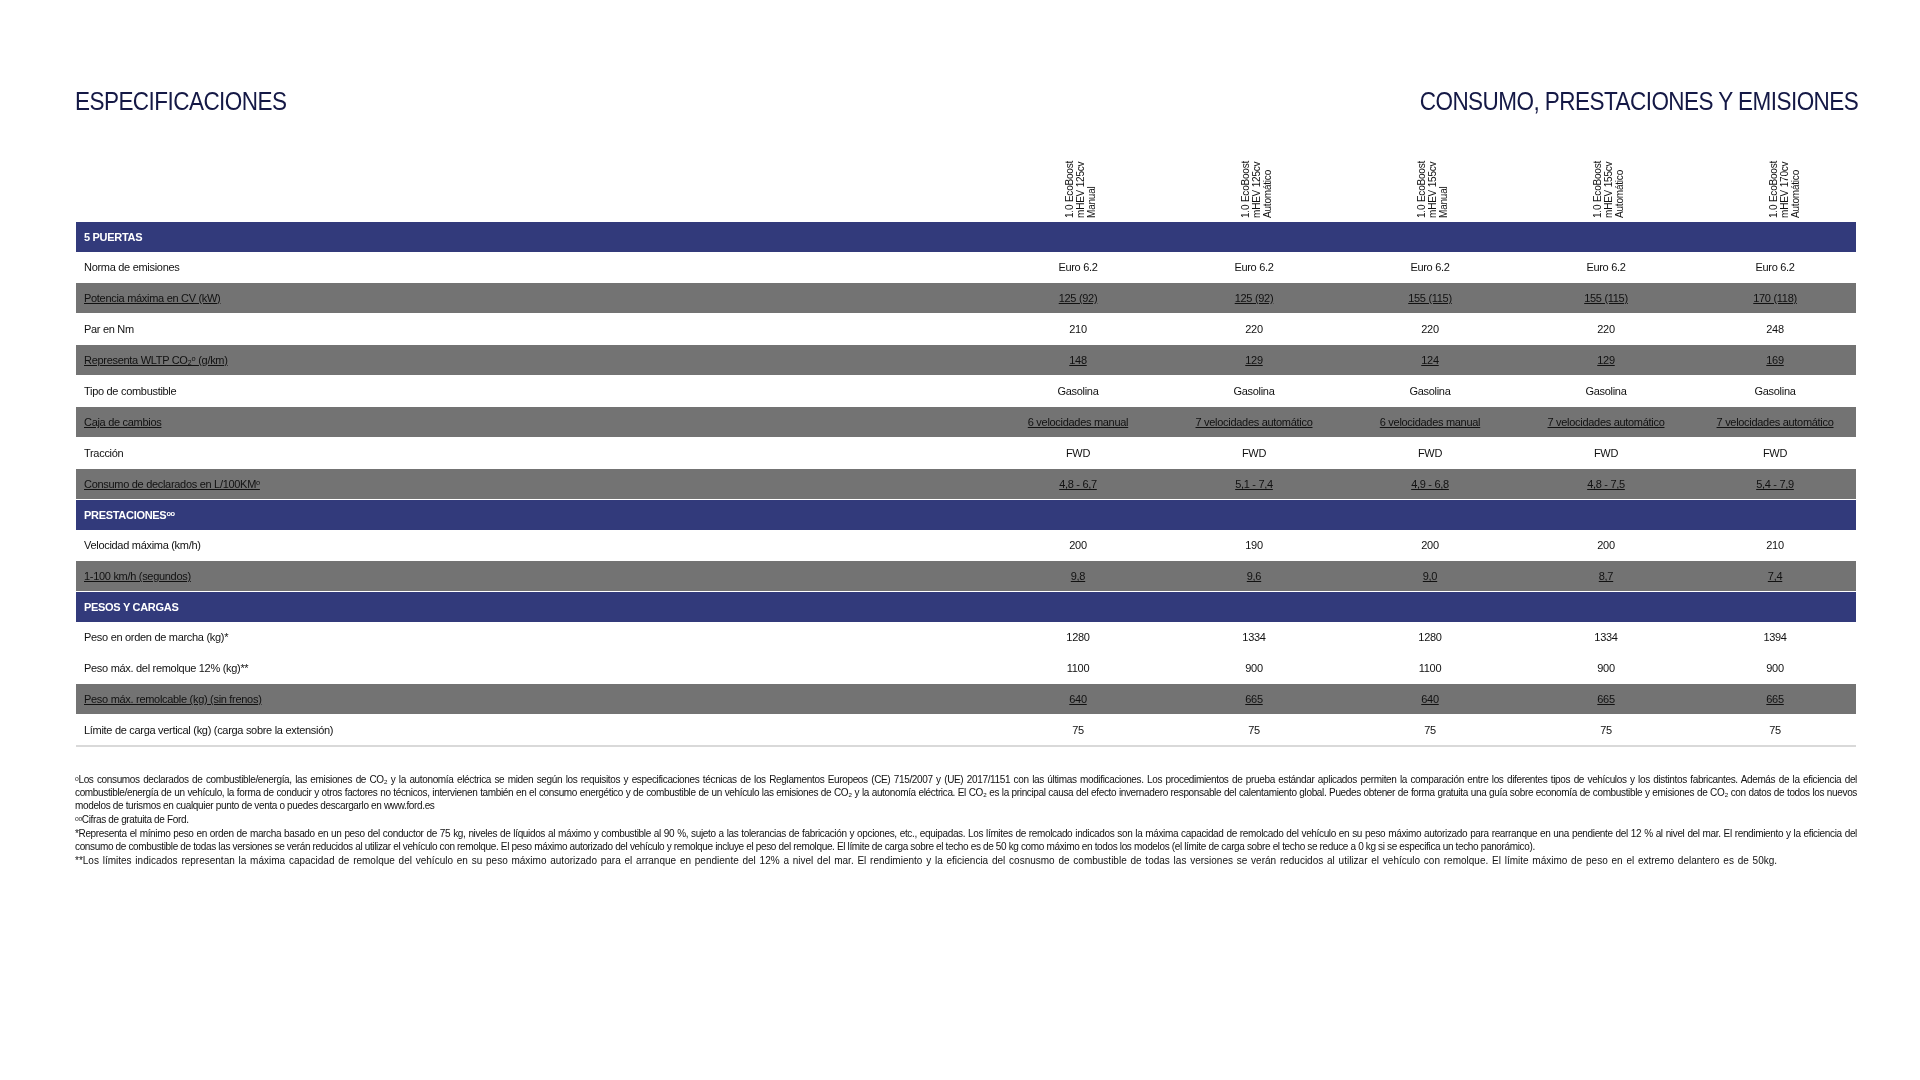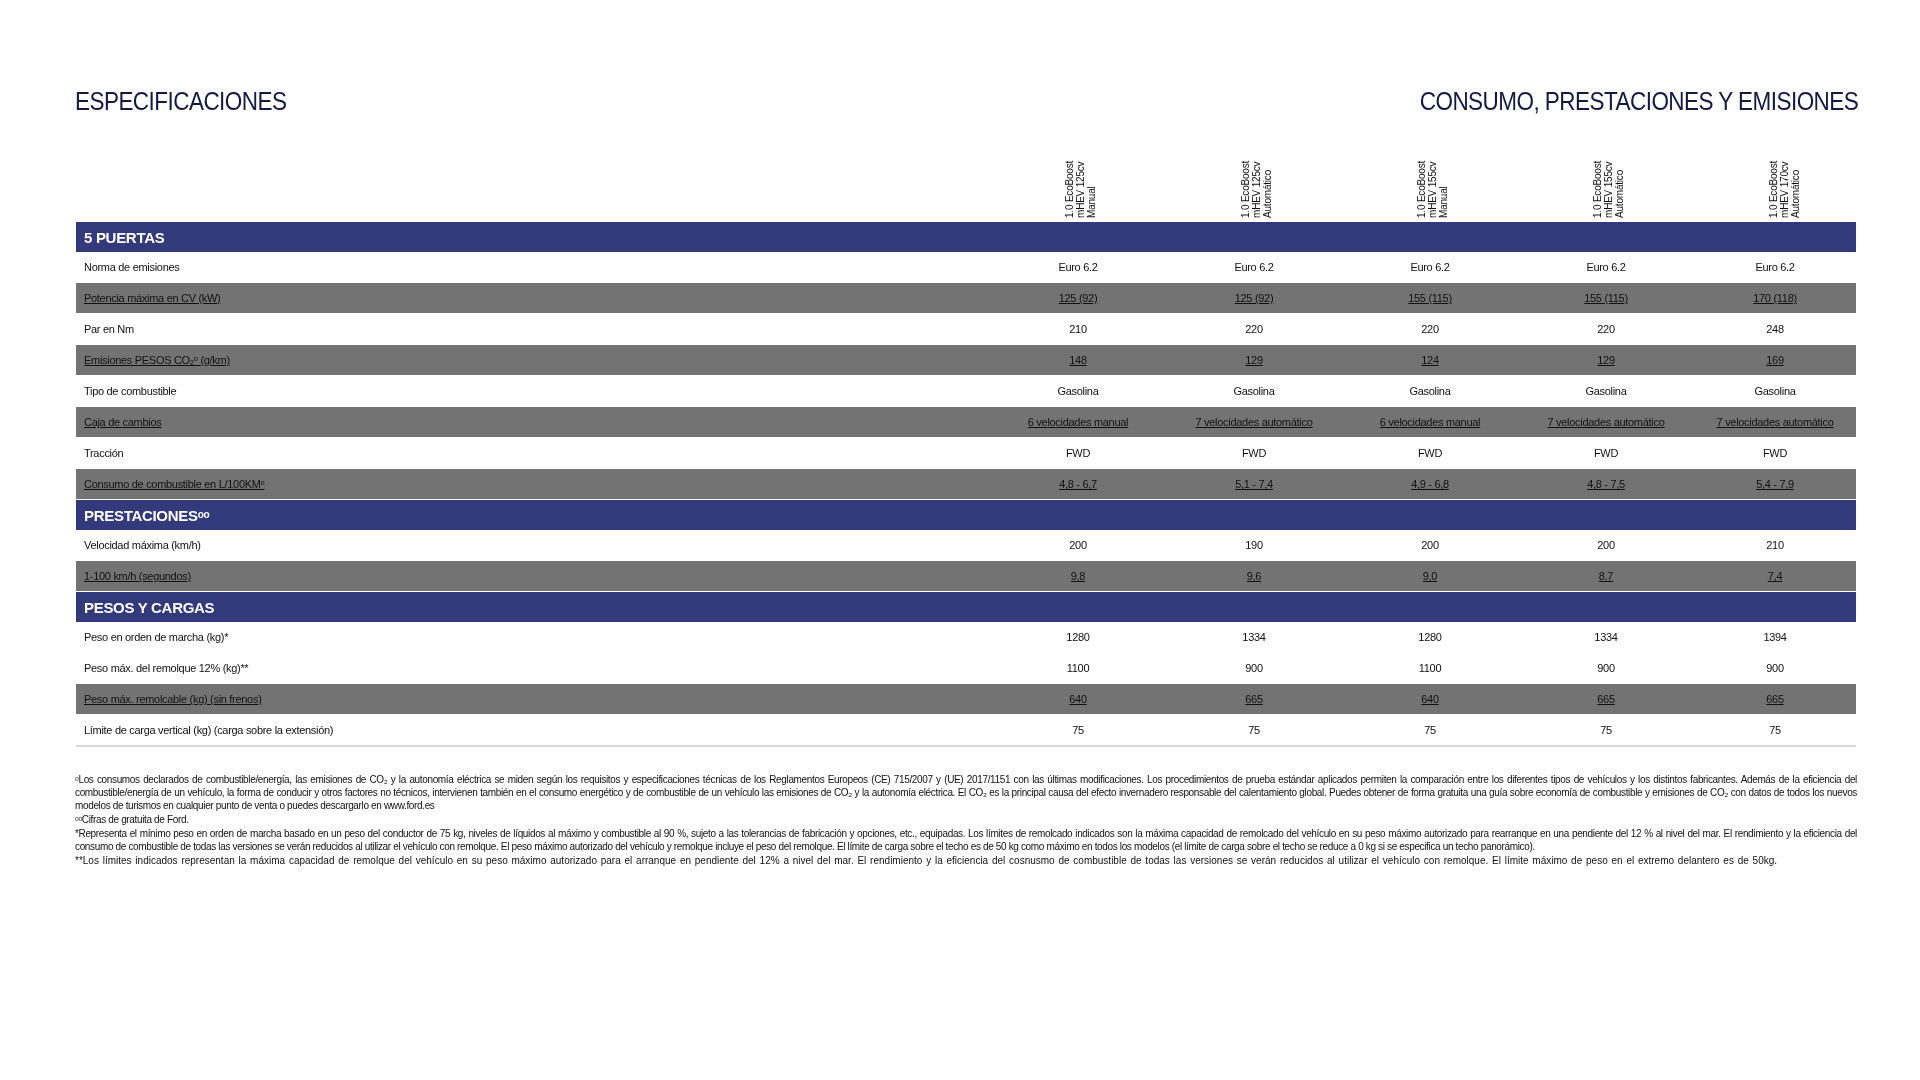--- a/index.html
+++ b/index.html
@@ -32,21 +32,21 @@
   table.spec {
     position: absolute; left: 76px; top: 222px; width: 1780px;
     border-collapse: collapse; table-layout: fixed;
   }
   table.spec td {
     height: 30px; padding: 0; font-size: 11px; letter-spacing: -0.3px; vertical-align: middle;
   }
   table.spec td.label { padding-left: 8px; width: 914px; }
   table.spec td.val { text-align: center; width: 176px; }
   tr.section td {
-    background: #323a7b; color: #ffffff; font-weight: bold; font-size: 15px; height: 30px;
+    background: #323a7b; color: #ffffff; font-weight: bold; font-size: 11px; height: 30px;
   }
   tr.row.alt td { background: #737373; text-decoration: underline; }
   tr.row td { border-bottom: 1px solid #ffffff; }
   tr.row.last td { border-bottom: 2px solid #d9d9d9; }
 
   .notes {
     position: absolute; left: 75px; top: 773px; width: 1782px;
     font-size: 10px; line-height: 13px; color: #111; letter-spacing: -0.35px;
   }
   .notes p { margin: 0 0 1px 0; text-align: justify; }
@@ -110,21 +110,21 @@
       <tr class="row">
         <td class="label">Par en Nm</td>
         <td class="val">210</td>
         <td class="val">220</td>
         <td class="val">220</td>
         <td class="val">220</td>
         <td class="val">248</td>
         <td></td>
       </tr>
       <tr class="row alt">
-        <td class="label">Emisiones PESOS CO₂ᵒ (g/km)</td>
+        <td class="label">Representa WLTP CO₂ᵒ (g/km)</td>
         <td class="val">148</td>
         <td class="val">129</td>
         <td class="val">124</td>
         <td class="val">129</td>
         <td class="val">169</td>
         <td></td>
       </tr>
       <tr class="row">
         <td class="label">Tipo de combustible</td>
         <td class="val">Gasolina</td>
@@ -146,21 +146,21 @@
       <tr class="row">
         <td class="label">Tracción</td>
         <td class="val">FWD</td>
         <td class="val">FWD</td>
         <td class="val">FWD</td>
         <td class="val">FWD</td>
         <td class="val">FWD</td>
         <td></td>
       </tr>
       <tr class="row alt">
-        <td class="label">Consumo de combustible en L/100KMᵒ</td>
+        <td class="label">Consumo de declarados en L/100KMᵒ</td>
         <td class="val">4,8 - 6,7</td>
         <td class="val">5,1 - 7,4</td>
         <td class="val">4,9 - 6,8</td>
         <td class="val">4,8 - 7,5</td>
         <td class="val">5,4 - 7,9</td>
         <td></td>
       </tr>
       <tr class="section">
         <td colspan="6" class="label">PRESTACIONESᵒᵒ</td>
       </tr>

